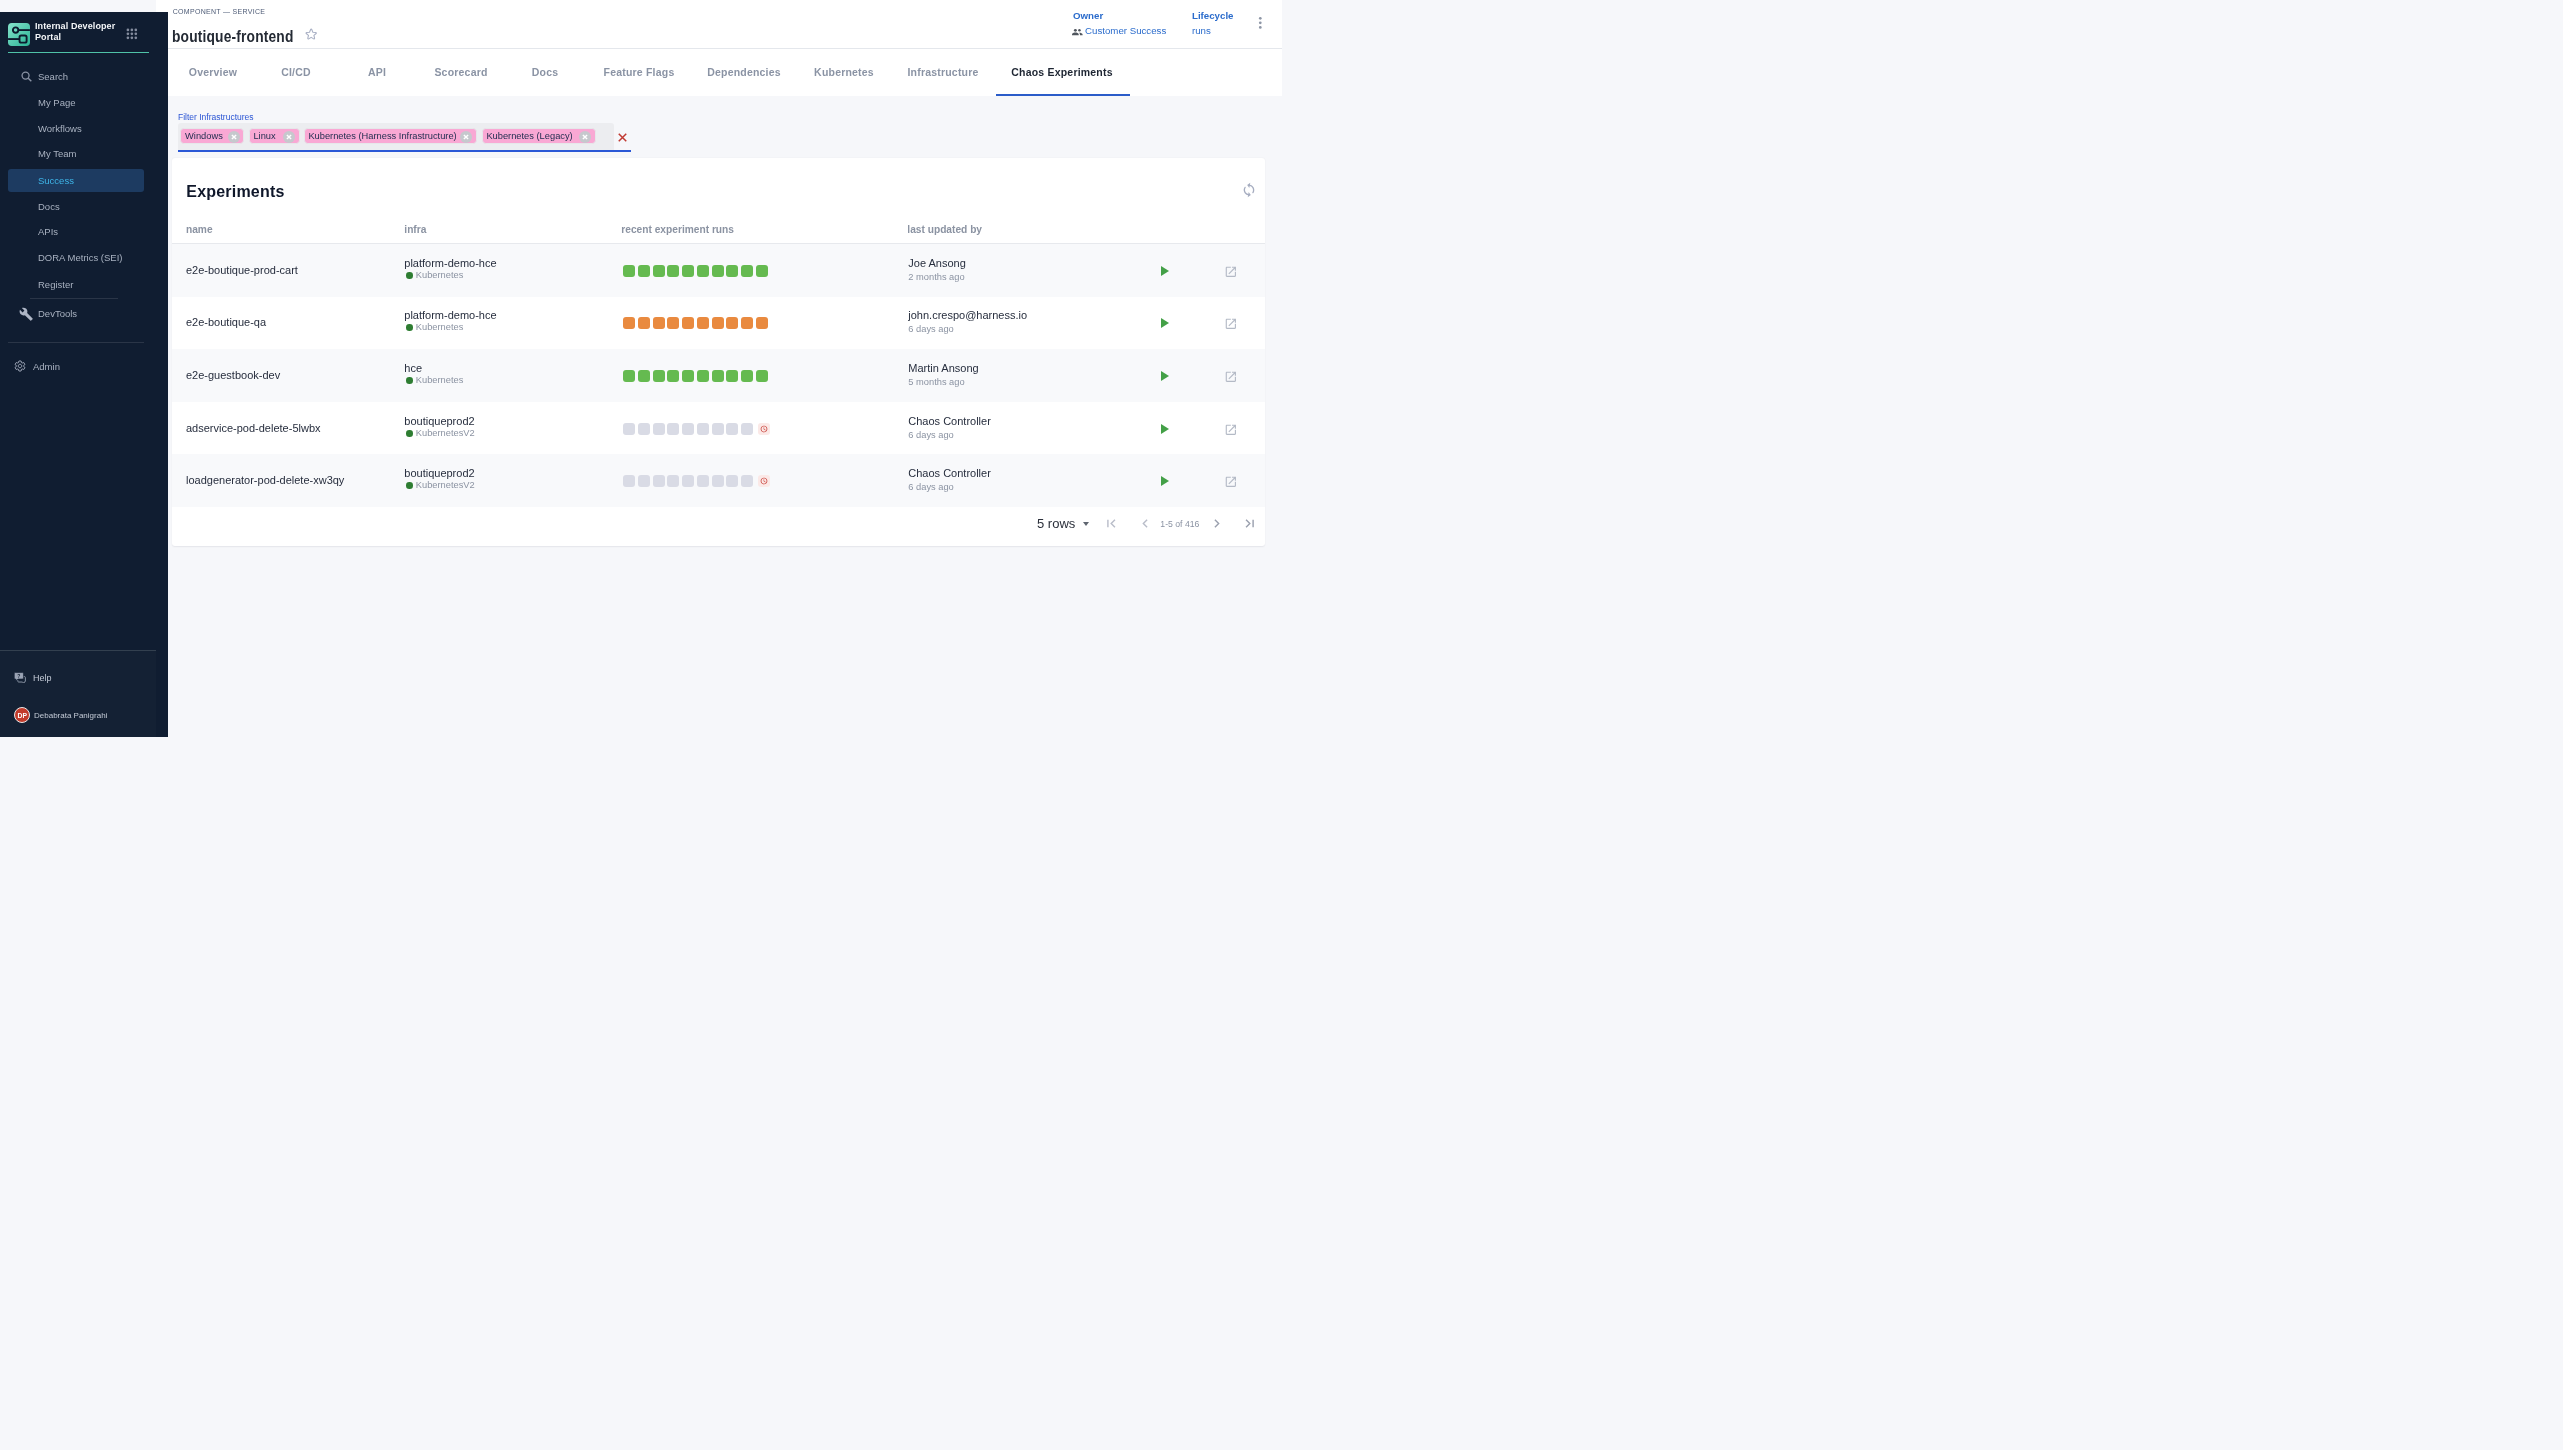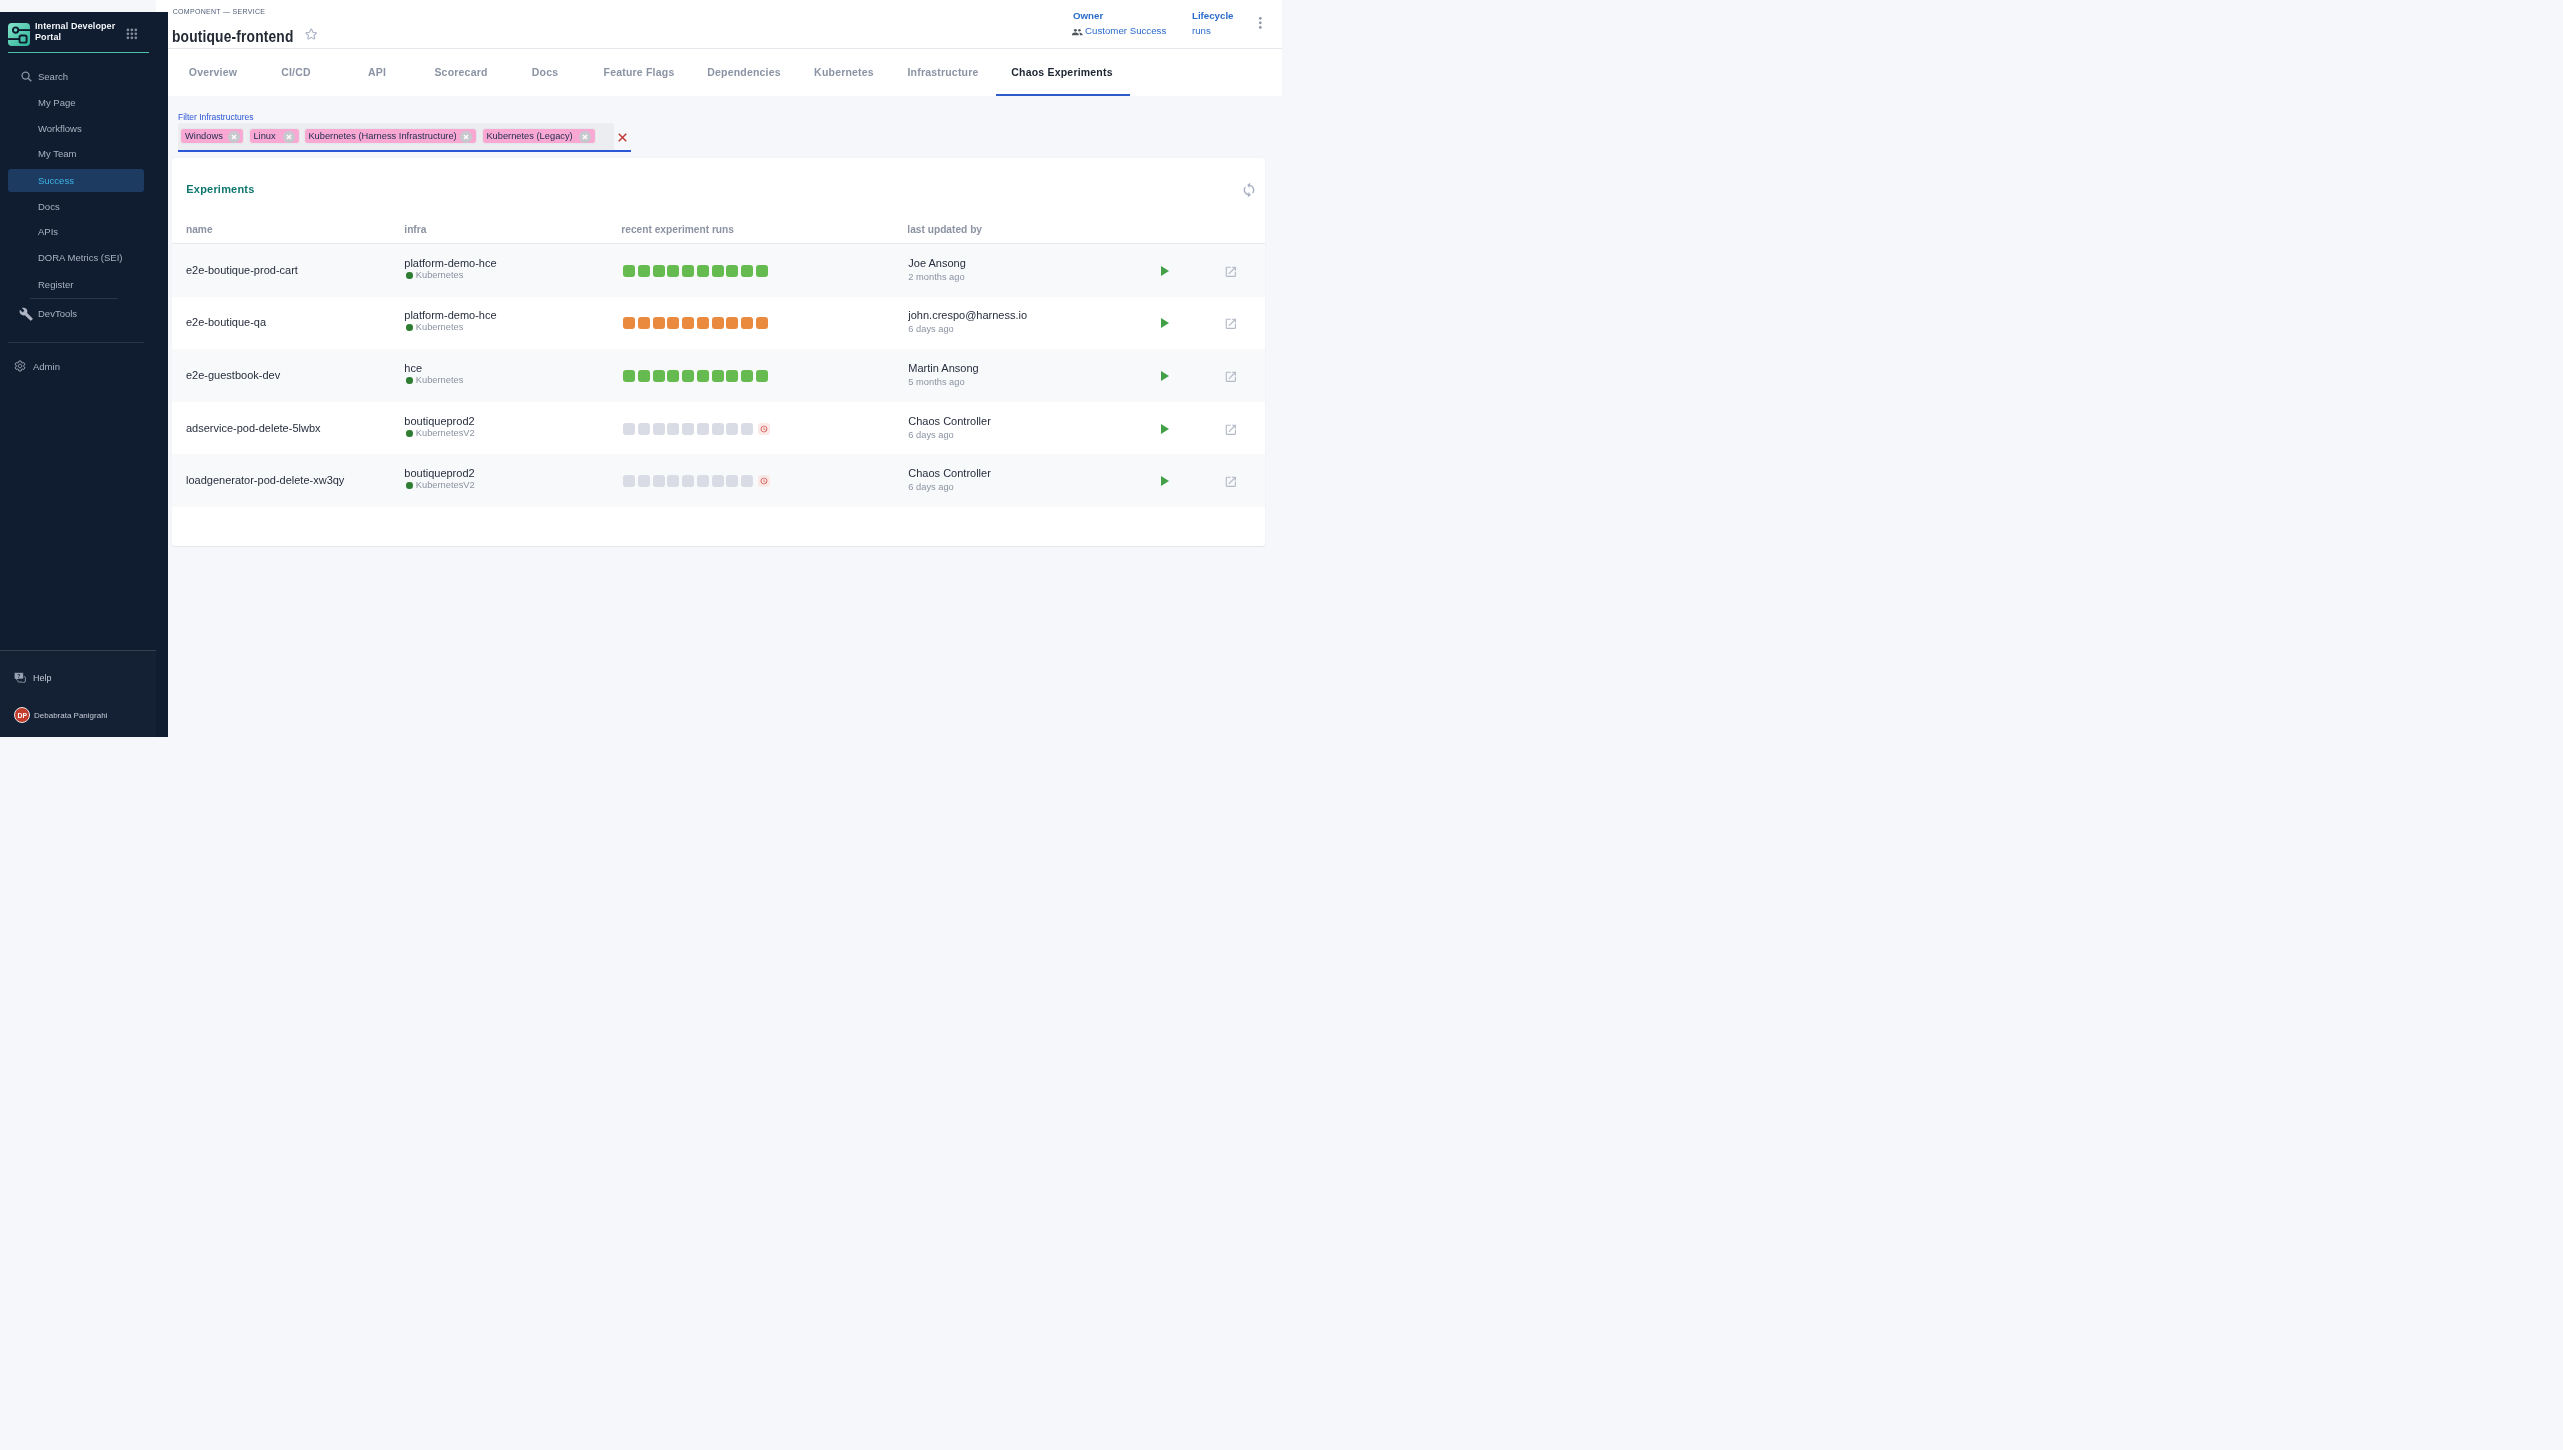--- a/index.html
+++ b/index.html
@@ -26,21 +26,21 @@
 #tabline { position:absolute; left:840px; top:45px; width:134px; height:1.7px; background:#2b5cc9; }
 
 #content { position:absolute; left:156px; top:95px; width:1126px; height:630px; background:#f6f7fa; }
 #filterlabel { position:absolute; left:22px; top:16.7px; font-size:8.5px; color:#2b55d4;}
 #filterbox { position:absolute; left:21.6px; top:28px; width:436px; height:27px; background:#ecedf0; border-radius:3px 3px 0 0;}
 #filterline { position:absolute; left:21.6px; top:55px; width:453px; height:1.5px; background:#2b58d6;}
 .chip { position:absolute; top:5.2px; height:16.2px; background:#f9a8d4; border:0.8px solid #e6e7ea; border-radius:3.8px; font-size:9.3px; color:#1c2b4d; line-height:15.6px; padding-left:3.8px; white-space:nowrap;}
 .chipx { position:absolute; right:3.4px; top:1.9px;}
 
 #card { position:absolute; left:16.3px; top:63px; width:1093px; height:388px; background:#fff; border-radius:3px; box-shadow:0 0.8px 1.5px rgba(20,30,50,.08);}
-#cardtitle { position:absolute; left:14px; top:25px; font-size:11px; font-weight:700; color:#0f766e; letter-spacing:0.2px;}
+#cardtitle { position:absolute; left:14px; top:25px; font-size:16px; font-weight:700; color:#0f172a; letter-spacing:0.2px;}
 .th { position:absolute; top:66px; font-size:10.2px; font-weight:700; color:#8b93a2; }
 #thline { position:absolute; left:0; top:85px; width:1093px; height:0.8px; background:#e7e9ed;}
 .row { position:absolute; left:0; width:1093px; height:53px; }
 .row.odd { background:#f8f9fb; }
 .cname { position:absolute; left:13.7px; top:20px; line-height:13px; font-size:11px; color:#272e3e; white-space:nowrap;}
 .cinfra { position:absolute; left:232px; top:12.5px; line-height:13px; font-size:11px; color:#272e3e; white-space:nowrap;}
 .csub { position:absolute; left:234px; top:25px; height:12px; line-height:12px; font-size:9.3px; color:#8b93a2; white-space:nowrap;}
 .dot { display:inline-block; width:6.5px; height:6.5px; border-radius:50%; background:#2e7d32; margin-right:3px; vertical-align:-0.8px;}
 .sq { position:absolute; top:21px; width:12.2px; height:12.2px; border-radius:3px; }
 .cwho { position:absolute; left:736px; top:13.4px; line-height:13px; font-size:11px; color:#272e3e; white-space:nowrap;}
@@ -291,15 +291,32 @@
             <path fill="#c22a22" d="M11.99 2C6.47 2 2 6.48 2 12s4.47 10 9.99 10C17.52 22 22 17.52 22 12S17.52 2 11.99 2zM12 20c-4.42 0-8-3.58-8-8s3.58-8 8-8 8 3.58 8 8-3.58 8-8 8zm.5-13H11v6l5.25 3.15.75-1.23-4.5-2.67z"></path>
           </svg>
         </div>
       <div class="cwho">Chaos Controller</div>
       <div class="cdate">6 days ago</div>
       <div class="play"></div>
       <svg class="launch" width="13.7" height="13.7" viewBox="0 0 24 24">
           <path fill="#b4bac6" d="M19 19H5V5h7V3H5c-1.11 0-2 .9-2 2v14c0 1.1.89 2 2 2h14c1.1 0 2-.9 2-2v-7h-2v7zM14 3v2h3.59l-9.83 9.83 1.41 1.41L19 6.41V10h2V3h-7z"></path>
         </svg>
     </div>
+    <div id="pager">
+      <div style="position:absolute;left:0;top:9.3px;width:903px;text-align:right;font-size:13px;color:#2b303b;">5 rows</div>
+      <div style="position:absolute;left:911px;top:15px;width:0;height:0;border-top:4.2px solid #5f6570;border-left:3.6px solid transparent;border-right:3.6px solid transparent;"></div>
+      <svg width="9" height="9" viewBox="0 0 12 12" style="position:absolute;left:935px;top:12px;">
+          <path d="M1.2 1v10M10.6 1L5.6 6l5 5" stroke="#b9bdc9" stroke-width="1.9" fill="none"></path>
+        </svg>
+      <svg width="6" height="9" viewBox="0 0 8 12" style="position:absolute;left:970px;top:12px;">
+          <path d="M6.8 1L1.8 6l5 5" stroke="#b9bdc9" stroke-width="1.9" fill="none"></path>
+        </svg>
+      <div style="position:absolute;left:988px;top:11.8px;font-size:8.7px;color:#8a92a2;">1-5 of 416</div>
+      <svg width="6" height="9" viewBox="0 0 8 12" style="position:absolute;left:1042px;top:12px;">
+          <path d="M1.2 1l5 5-5 5" stroke="#9aa0ae" stroke-width="1.9" fill="none"></path>
+        </svg>
+      <svg width="9" height="9" viewBox="0 0 12 12" style="position:absolute;left:1073px;top:12px;">
+          <path d="M1.4 1l5 5-5 5M10.8 1v10" stroke="#9aa0ae" stroke-width="1.9" fill="none"></path>
+        </svg>
+    </div>
   </div>
 </div>
 
 
 </body></html>

